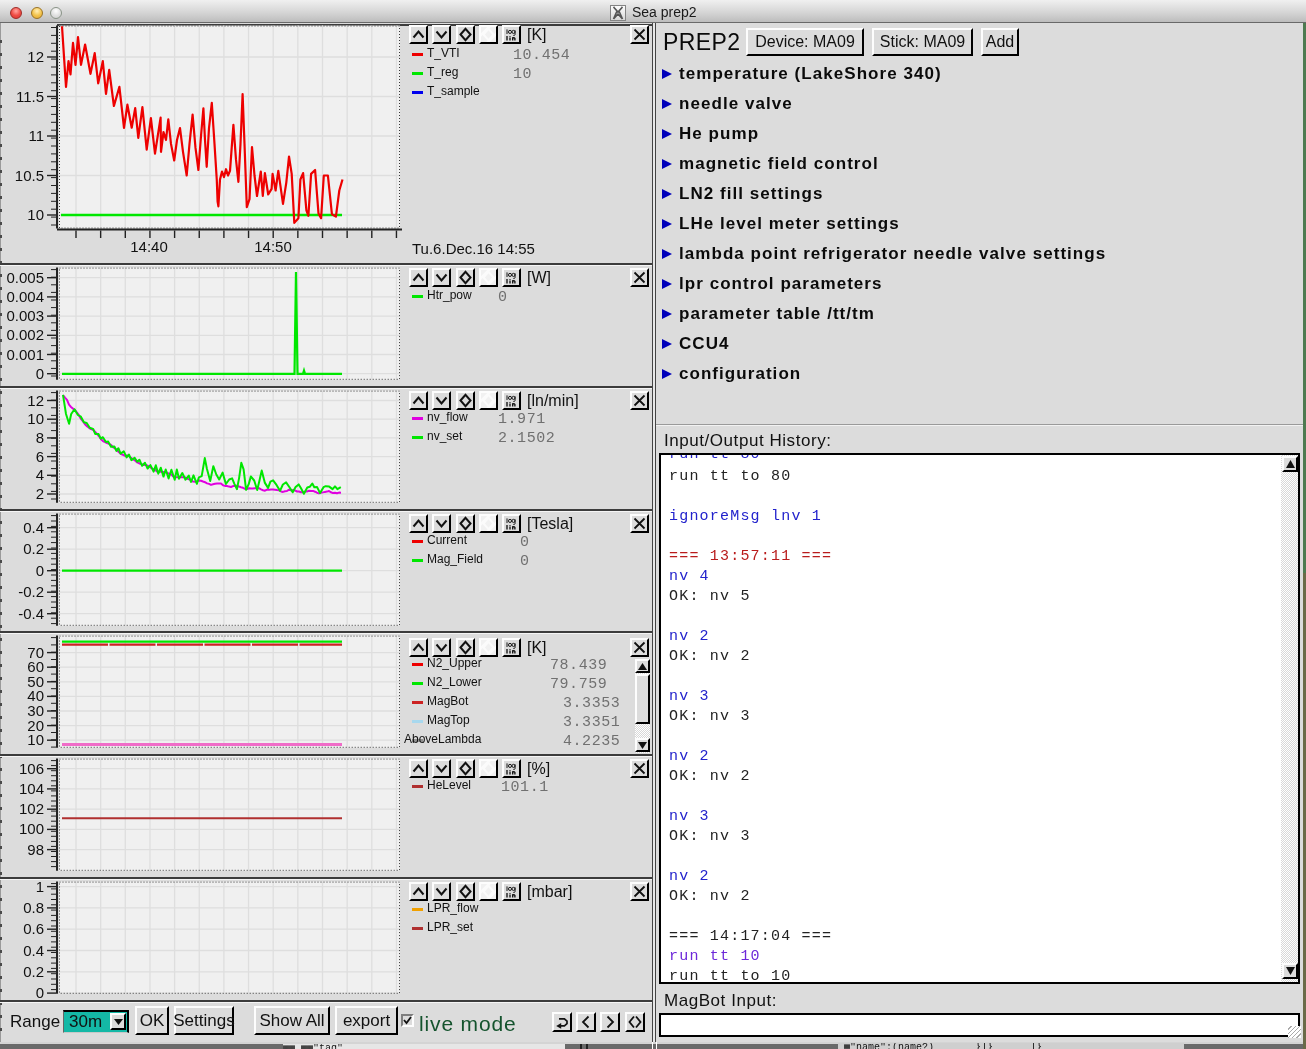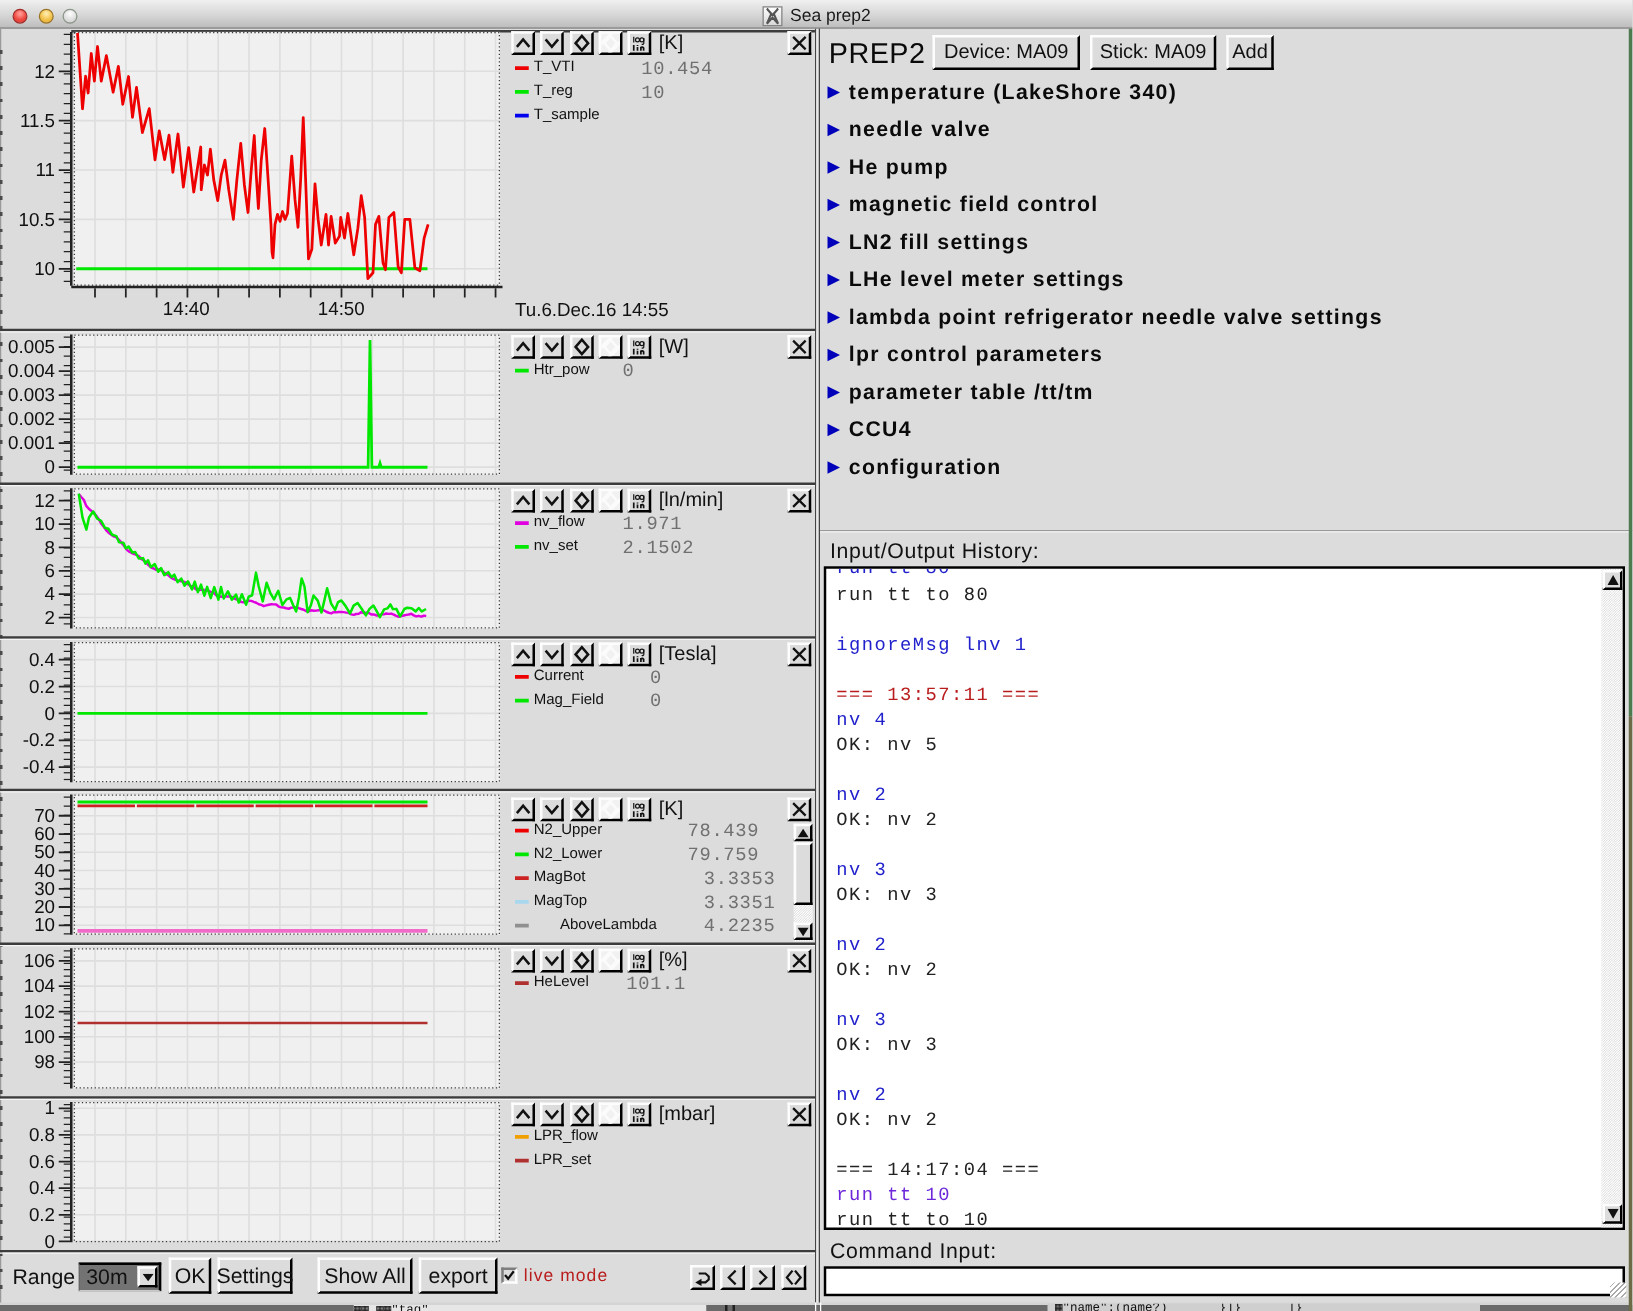--- a/index.html
+++ b/index.html
@@ -593,21 +593,21 @@
 <div style="position:absolute;left:412px;top:682px;width:11px;height:3px;background:#00e700"></div>
 <div class="lname" style="left:427px;top:675px">N2_Lower</div>
 <div class="lval" style="left:550px;top:676px">79.759</div>
 <div style="position:absolute;left:412px;top:701px;width:11px;height:3px;background:#cc2222"></div>
 <div class="lname" style="left:427px;top:694px">MagBot</div>
 <div class="lval" style="left:563px;top:695px">3.3353</div>
 <div style="position:absolute;left:412px;top:720px;width:11px;height:3px;background:#a8d8ee"></div>
 <div class="lname" style="left:427px;top:713px">MagTop</div>
 <div class="lval" style="left:563px;top:714px">3.3351</div>
 <div style="position:absolute;left:412px;top:739px;width:11px;height:3px;background:#909090"></div>
-<div class="lname" style="left:448px;top:732px">AboveLambda</div>
+<div class="lname" style="left:404px;top:732px">AboveLambda</div>
 <div class="lval" style="left:563px;top:733px">4.2235</div>
 <div class="abs" style="left:635px;top:659px;width:15px;height:94px;background-color:#fff;background-image:linear-gradient(45deg,#d8d8d8 25%,transparent 25%,transparent 75%,#d8d8d8 75%),linear-gradient(45deg,#d8d8d8 25%,transparent 25%,transparent 75%,#d8d8d8 75%);background-size:2px 2px;background-position:0 0,1px 1px;">
 <div class="tkb" style="left:0;top:0;width:15px;height:14px">
       <svg width="9" height="7">
         <path d="M0 7 L4.5 0 L9 7 Z" fill="#111"></path>
       </svg>
     </div>
 <div class="tkb" style="left:0;top:15px;width:15px;height:50px"></div>
 <div class="tkb" style="left:0;top:79px;width:15px;height:14px">
       <svg width="9" height="7">
@@ -819,21 +819,21 @@
 <div class="tkb" style="left:630px;top:882px;width:19px;height:19px">
     <svg width="15" height="15" viewBox="0 0 15 15">
       <path d="M2.5 2.5 L12.5 12.5 M12.5 2.5 L2.5 12.5" fill="none" stroke="#111" stroke-width="1.8"></path>
     </svg>
   </div>
 <div style="position:absolute;left:412px;top:908px;width:11px;height:3px;background:#f0a000"></div>
 <div class="lname" style="left:427px;top:901px">LPR_flow</div>
 <div style="position:absolute;left:412px;top:927px;width:11px;height:3px;background:#b03030"></div>
 <div class="lname" style="left:427px;top:920px">LPR_set</div>
 <div class="abs" style="left:10px;top:1012px;font-size:17px;color:#111">Range</div>
-<div class="abs" style="left:63px;top:1010px;width:66px;height:23px;background:#737373;border-top:2px solid #000;border-right:2px solid #000;border-left:1px solid #666;border-bottom:1px solid #c8c8c8">
+<div class="abs" style="left:63px;top:1010px;width:66px;height:23px;background:#14b8a6;border-top:2px solid #000;border-right:2px solid #000;border-left:1px solid #666;border-bottom:1px solid #c8c8c8">
 <div style="position:absolute;left:5px;top:0px;font-size:17px;color:#111">30m</div>
 <div class="tkb" style="left:46px;top:1px;width:16px;height:17px">
       <svg width="9" height="6">
         <path d="M0 0 L4.5 6 L9 0 Z" fill="#111"></path>
       </svg>
     </div>
 </div>
 <div class="pbtn" style="left:135px;top:1006px;width:34px;height:29px">
     <span style="font-size:17px">OK</span>
   </div>
@@ -844,21 +844,21 @@
     <span style="font-size:17px">Show All</span>
   </div>
 <div class="pbtn" style="left:335px;top:1006px;width:63px;height:29px">
     <span style="font-size:17px">export</span>
   </div>
 <div class="abs" style="left:401px;top:1014px;width:13px;height:13px;background:#dcdcdc;border-top:2px solid #7e7e7e;border-left:2px solid #7e7e7e;border-right:2px solid #fdfdfd;border-bottom:2px solid #fdfdfd">
     <svg width="9" height="9" style="position:absolute;left:0;top:0">
       <path d="M1 4 L3.5 7 L8 1" fill="none" stroke="#111" stroke-width="1.8"></path>
     </svg>
   </div>
-<div class="abs" style="left:419px;top:1012px;font-size:14px;letter-spacing:0.85px;color:#b91c1c">live mode</div>
+<div class="abs" style="left:419px;top:1012px;font-size:21px;letter-spacing:0.85px;color:#14532d">live mode</div>
 <div class="tkb" style="left:552.0px;top:1012px;width:20px;height:20px">
     <svg width="14" height="14" viewBox="0 0 14 14">
       <path d="M4 3.8 H9.4 L12 6.2 V8.6 L9.4 10.9 H5.2" fill="none" stroke="#111" stroke-width="1.7"></path>
       <path d="M1.2 10.9 L6.2 8 L6.2 13.8 Z" fill="#111"></path>
     </svg>
   </div>
 <div class="tkb" style="left:576.2px;top:1012px;width:20px;height:20px">
     <svg width="14" height="14" viewBox="0 0 14 14">
       <path d="M9.5 1.5 L4 7 L9.5 12.5" fill="none" stroke="#111" stroke-width="1.8"></path>
     </svg>
@@ -938,21 +938,21 @@
           <path d="M0 8 L4.5 0 L9 8 Z" fill="#111"></path>
         </svg>
       </div>
 <div class="tkb" style="position:absolute;left:1px;top:508px;width:16px;height:16px">
         <svg width="9" height="8">
           <path d="M0 0 L4.5 8 L9 0 Z" fill="#111"></path>
         </svg>
       </div>
 </div>
   </div>
-<div class="abs" style="left:664px;top:991px;font-size:17px;letter-spacing:0.55px;color:#111">Command Input:</div>
+<div class="abs" style="left:664px;top:991px;font-size:17px;letter-spacing:0.55px;color:#111">MagBot Input:</div>
 <div class="abs" style="left:659px;top:1013px;width:641px;height:24px;background:#fff;border:2px solid #000"></div>
 <div class="abs" style="left:1288px;top:1026px;width:13px;height:12px;background:repeating-linear-gradient(135deg,#fff 0,#fff 2px,#aaa 2px,#aaa 3px)"></div>
 <div class="abs" style="left:0;top:1042px;width:1306px;height:2px;background:#d4d4d4"></div>
 <div class="abs" style="left:0;top:1044px;width:1306px;height:5px;background:#6a6a6a"></div>
 <div class="abs" style="left:283px;top:1044px;width:282px;height:5px;background:#e6e6e6;font-size:10px;line-height:9px;color:#111;overflow:hidden;font-family:'Liberation Mono',monospace">▦▦ ▦▦"tag"</div>
 <div class="abs" style="left:580px;top:1044px;width:2px;height:5px;background:#222"></div>
 <div class="abs" style="left:586px;top:1044px;width:2px;height:5px;background:#222"></div>
 <div class="abs" style="left:838px;top:1043px;width:346px;height:6px;background:#cfcfcf;overflow:hidden;font-size:10px;line-height:9px;color:#111;font-family:'Liberation Mono',monospace">
     <span style="position:absolute;left:6px;top:0">▦"name":(name?)</span>
     <span style="position:absolute;left:137px;top:0">}]}</span>

